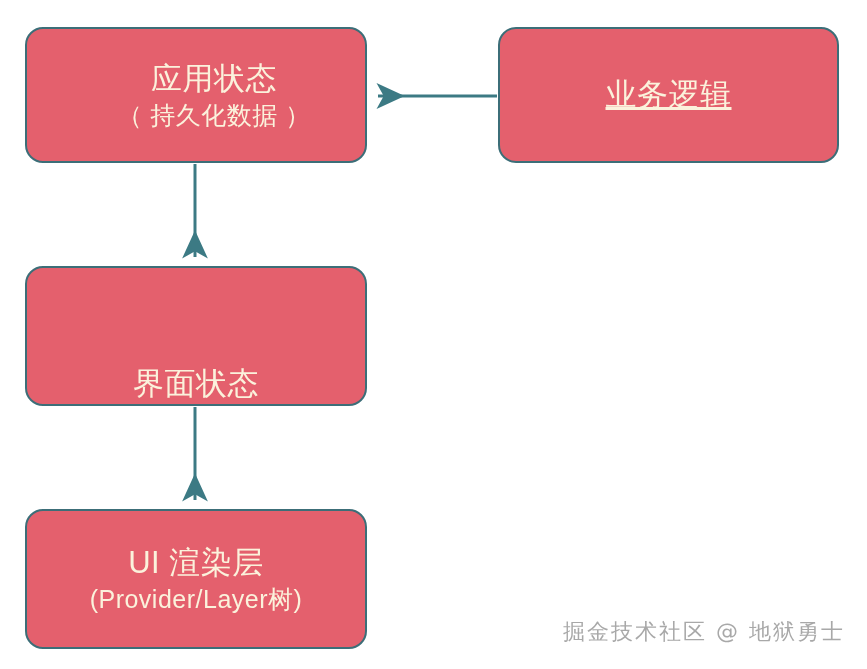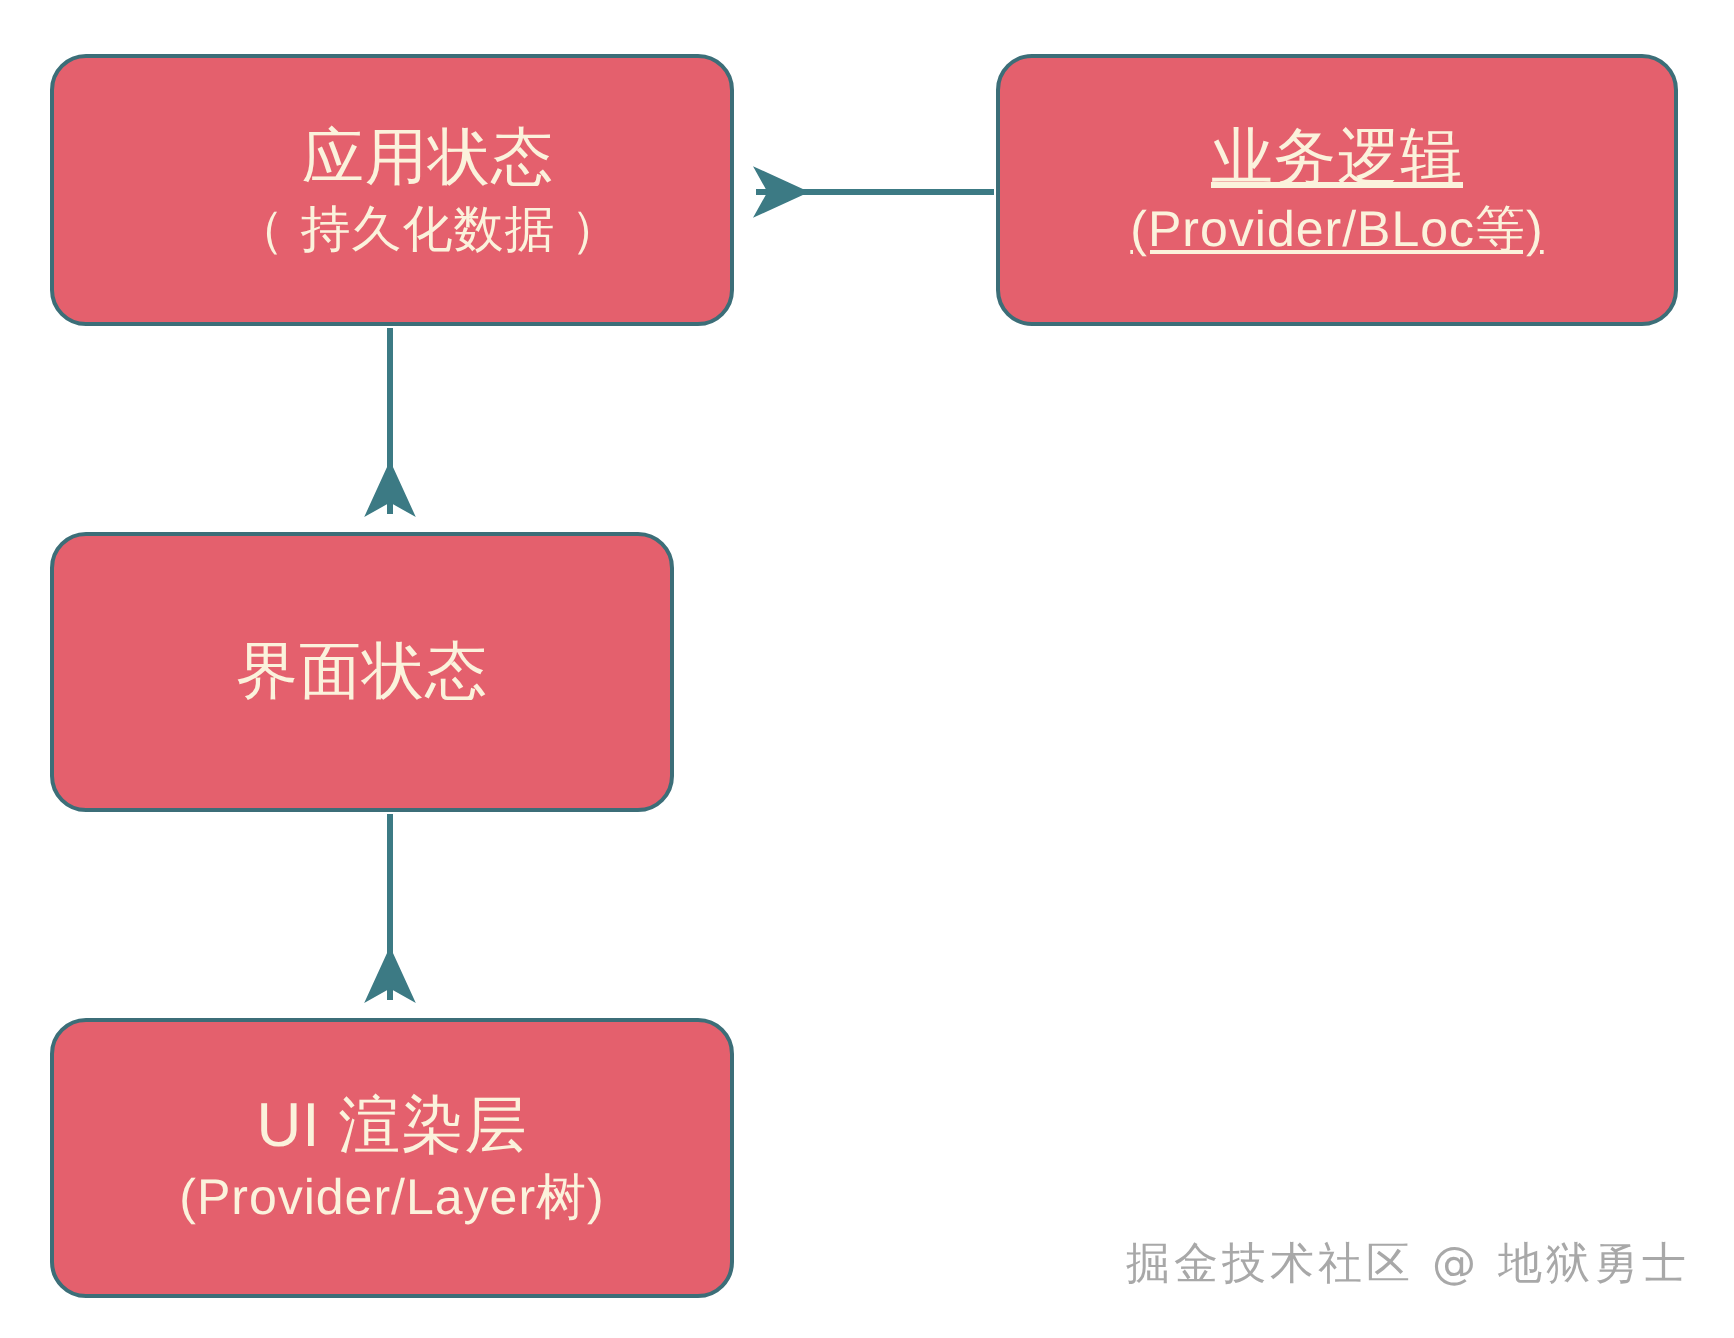--- a/index.html
+++ b/index.html
@@ -37,21 +37,21 @@
     font-size: 31px;
     white-space: nowrap;
   }
   .node .line2 {
     font-size: 25px;
     white-space: nowrap;
   }
   
   #node-app-state   { left: 25px;  top: 27px;  width: 342px; height: 136px; padding-left: 36px; }
   #node-biz-logic   { left: 498px; top: 27px;  width: 341px; height: 136px; text-decoration: underline; }
-  #node-ui-state    { left: 25px;  top: 266px; width: 312px; height: 140px; }
+  #node-ui-state    { left: 25px;  top: 266px; width: 342px; height: 140px; justify-content: flex-end; }
   #node-render      { left: 25px;  top: 509px; width: 342px; height: 140px; justify-content: center; }
 
   
   #connectors {
     position: absolute;
     left: 0; top: 0;
     width: 867px;
     height: 669px;
     z-index: 1;
     pointer-events: none;
@@ -100,21 +100,20 @@
     </g>
   </svg>
 
   <div class="node" id="node-app-state">
     <div class="line1">应用状态</div>
     <div class="line2">（ 持久化数据 ）</div>
   </div>
 
   <div class="node" id="node-biz-logic">
     <div class="line1">业务逻辑</div>
-    <div class="line2">(Provider/BLoc等)</div>
   </div>
 
   <div class="node" id="node-ui-state">
     <div class="line1">界面状态</div>
   </div>
 
   <div class="node" id="node-render">
     <div class="line1">UI 渲染层</div>
     <div class="line2">(Provider/Layer树)</div>
   </div>

